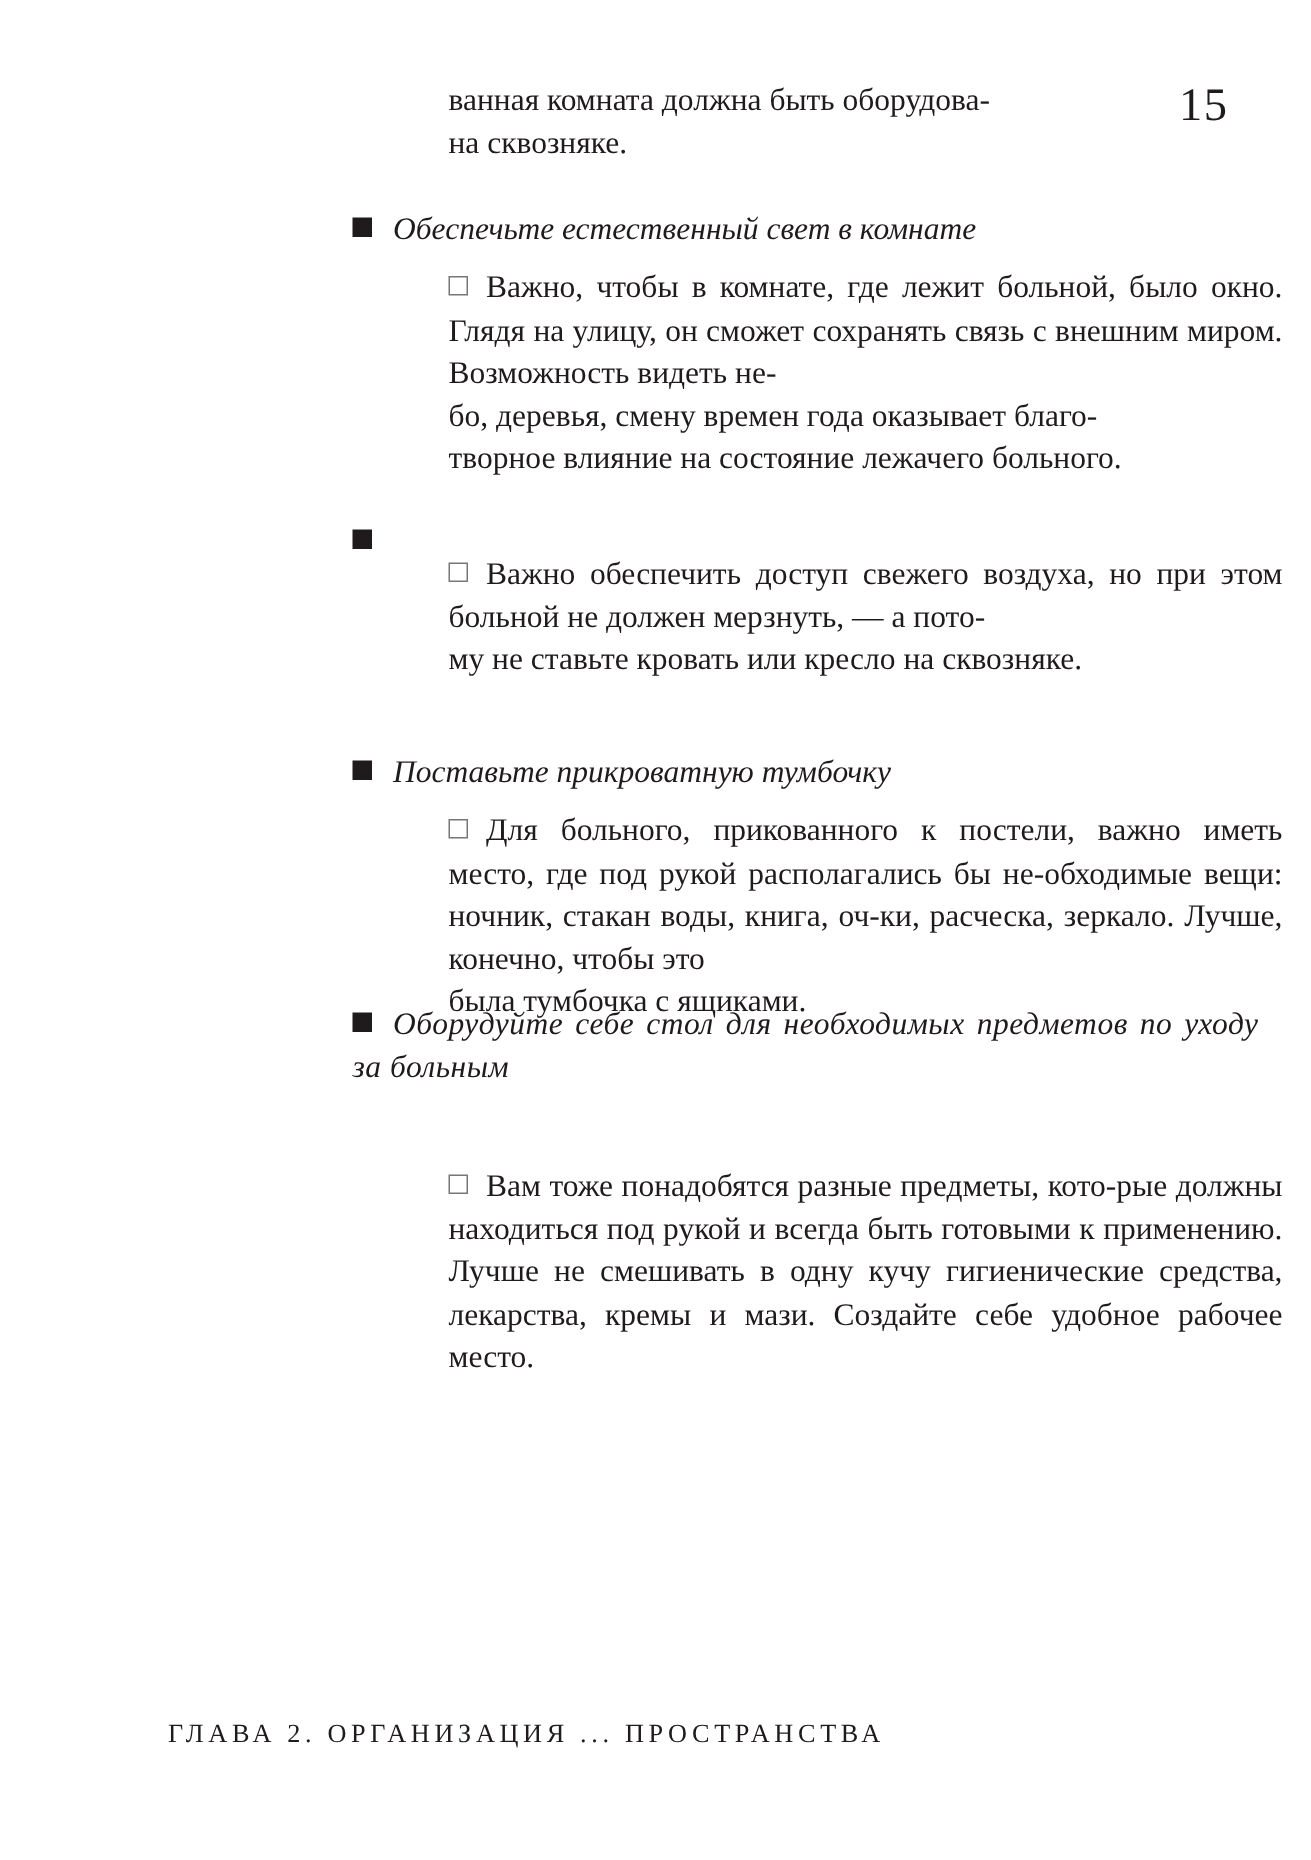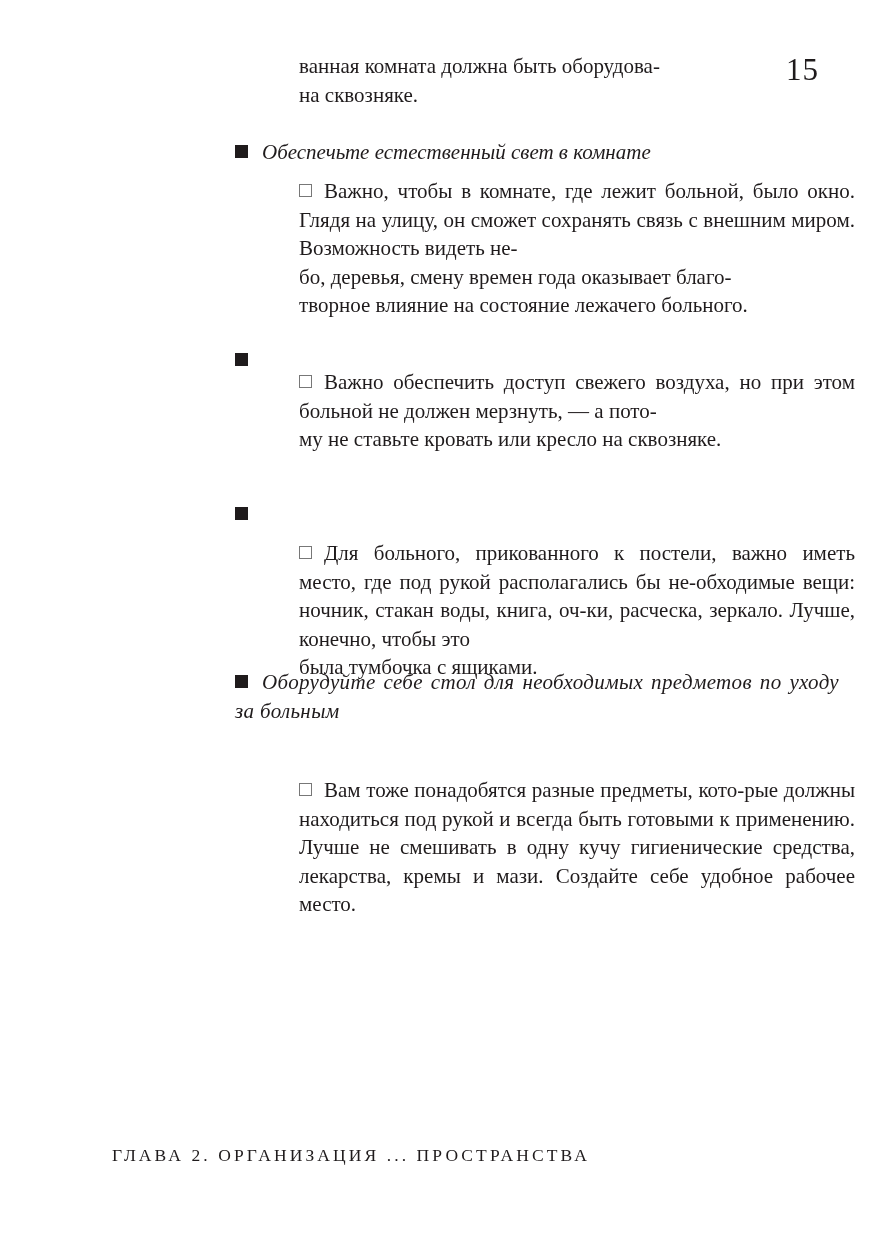--- a/index.html
+++ b/index.html
@@ -56,21 +56,21 @@
 </div>
 
 <div class="heading" style="top:346px;">
   <span class="bullet"></span>
 </div>
 <div class="para body-para" style="top:368px;">
   <span class="box"></span>Важно обеспечить доступ свежего воздуха, но при этом больной не должен мерзнуть, — а пото-<br>му не ставьте кровать или кресло на сквозняке.
 </div>
 
 <div class="heading" style="top:500px;">
-  <span class="bullet"></span>
+  <span class="bullet"></span><span>Поставьте прикроватную тумбочку</span>
 </div>
 <div class="para body-para" style="top:539px;">
   <span class="box"></span>Для больного, прикованного к постели, важно иметь место, где под рукой располагались бы не-обходимые вещи: ночник, стакан воды, книга, оч-ки, расческа, зеркало. Лучше, конечно, чтобы это<br>была тумбочка с ящиками.
 </div>
 
 <div class="heading spread" style="top:668px;">
   <span class="bullet"></span><span>Оборудуйте себе стол для необходимых предметов по уходу за больным</span>
 </div>
 <div class="para body-para" style="top:776px;">
   <span class="box"></span>Вам тоже понадобятся разные предметы, кото-рые должны находиться под рукой и всегда быть готовыми к применению. Лучше не смешивать в одну кучу гигиенические средства, лекарства, кремы и мази. Создайте себе удобное рабочее место.

